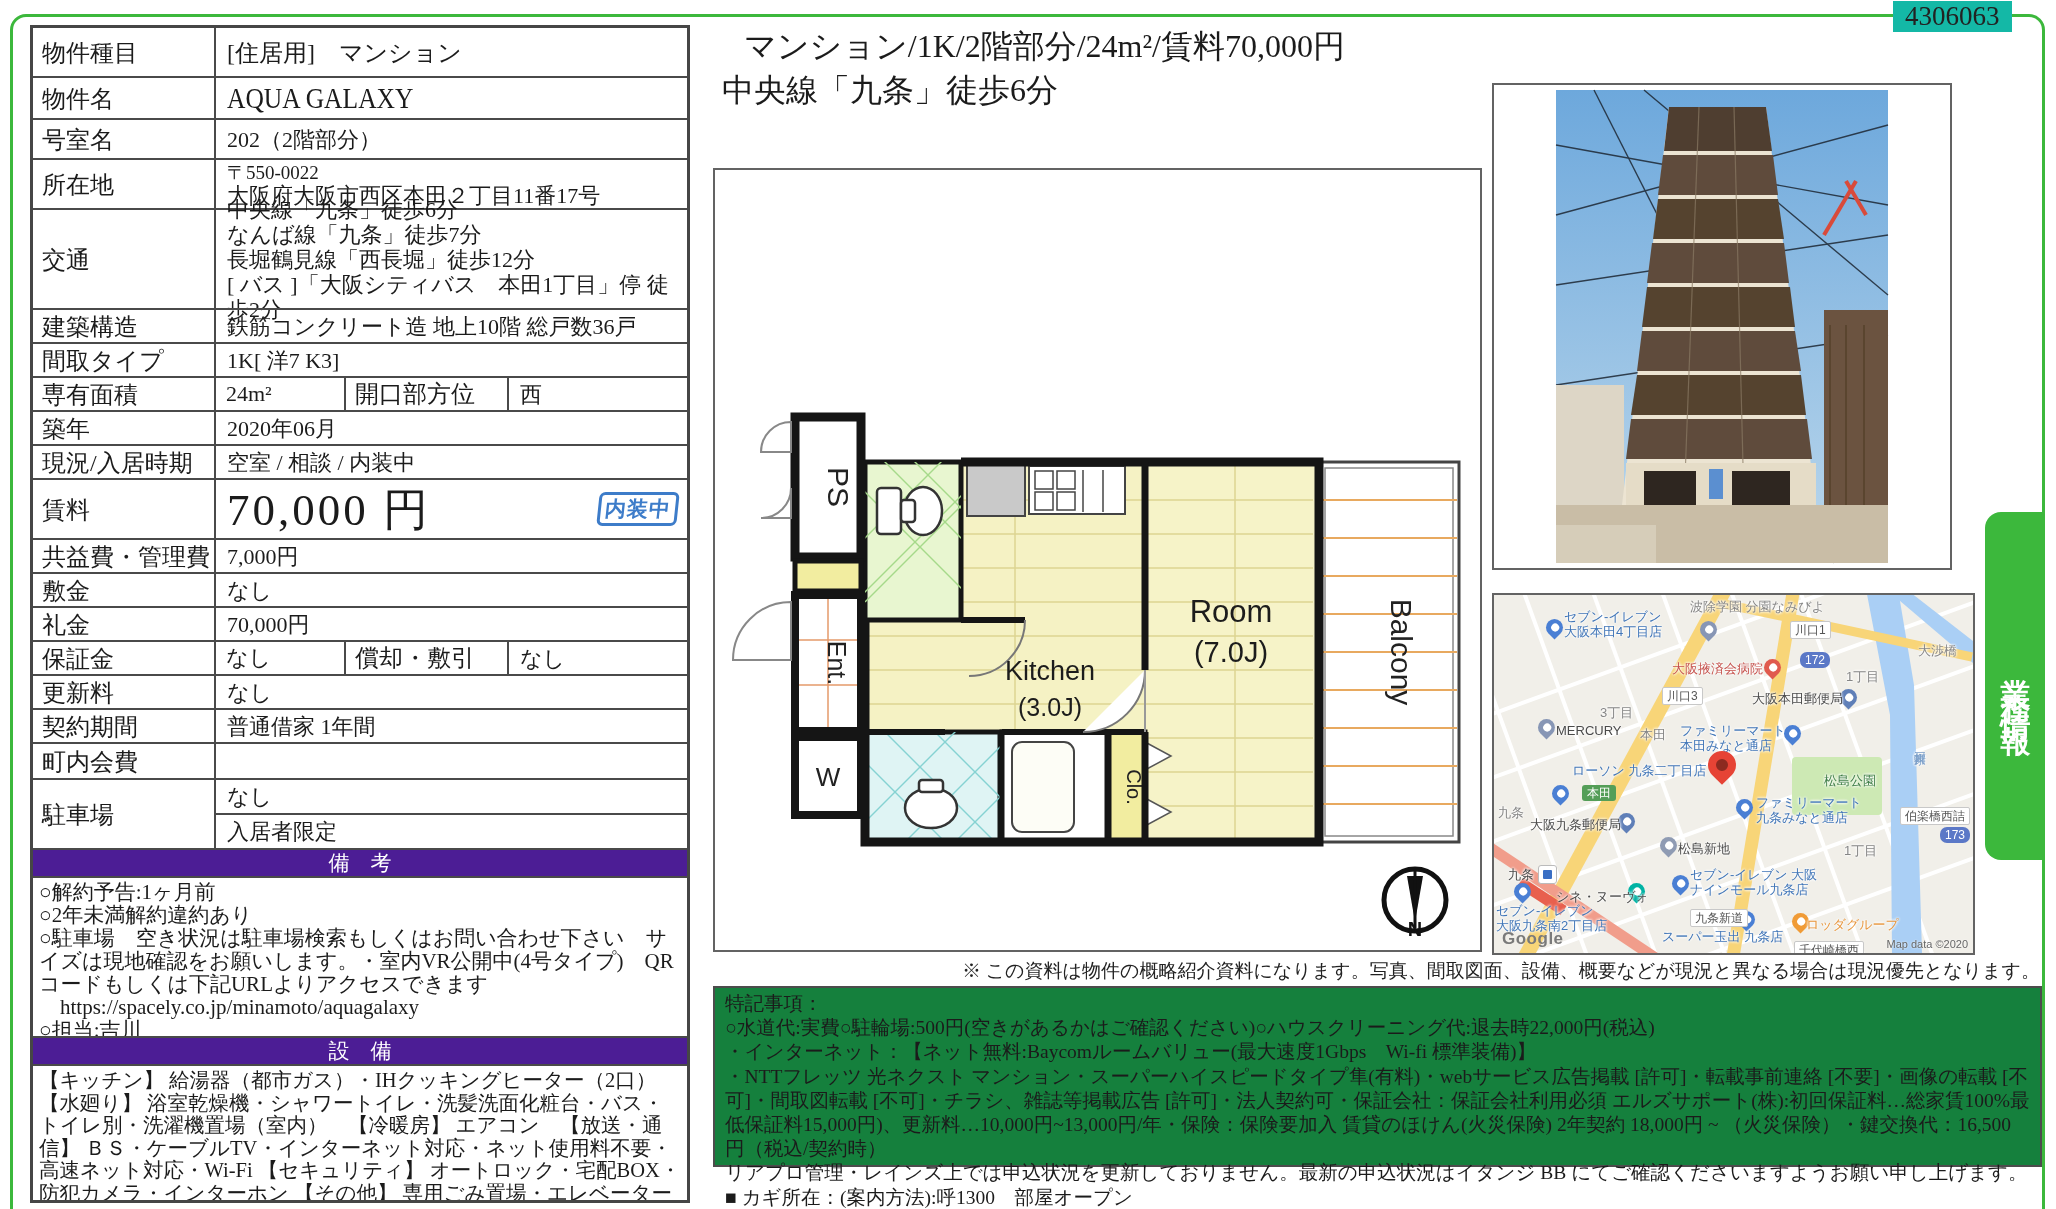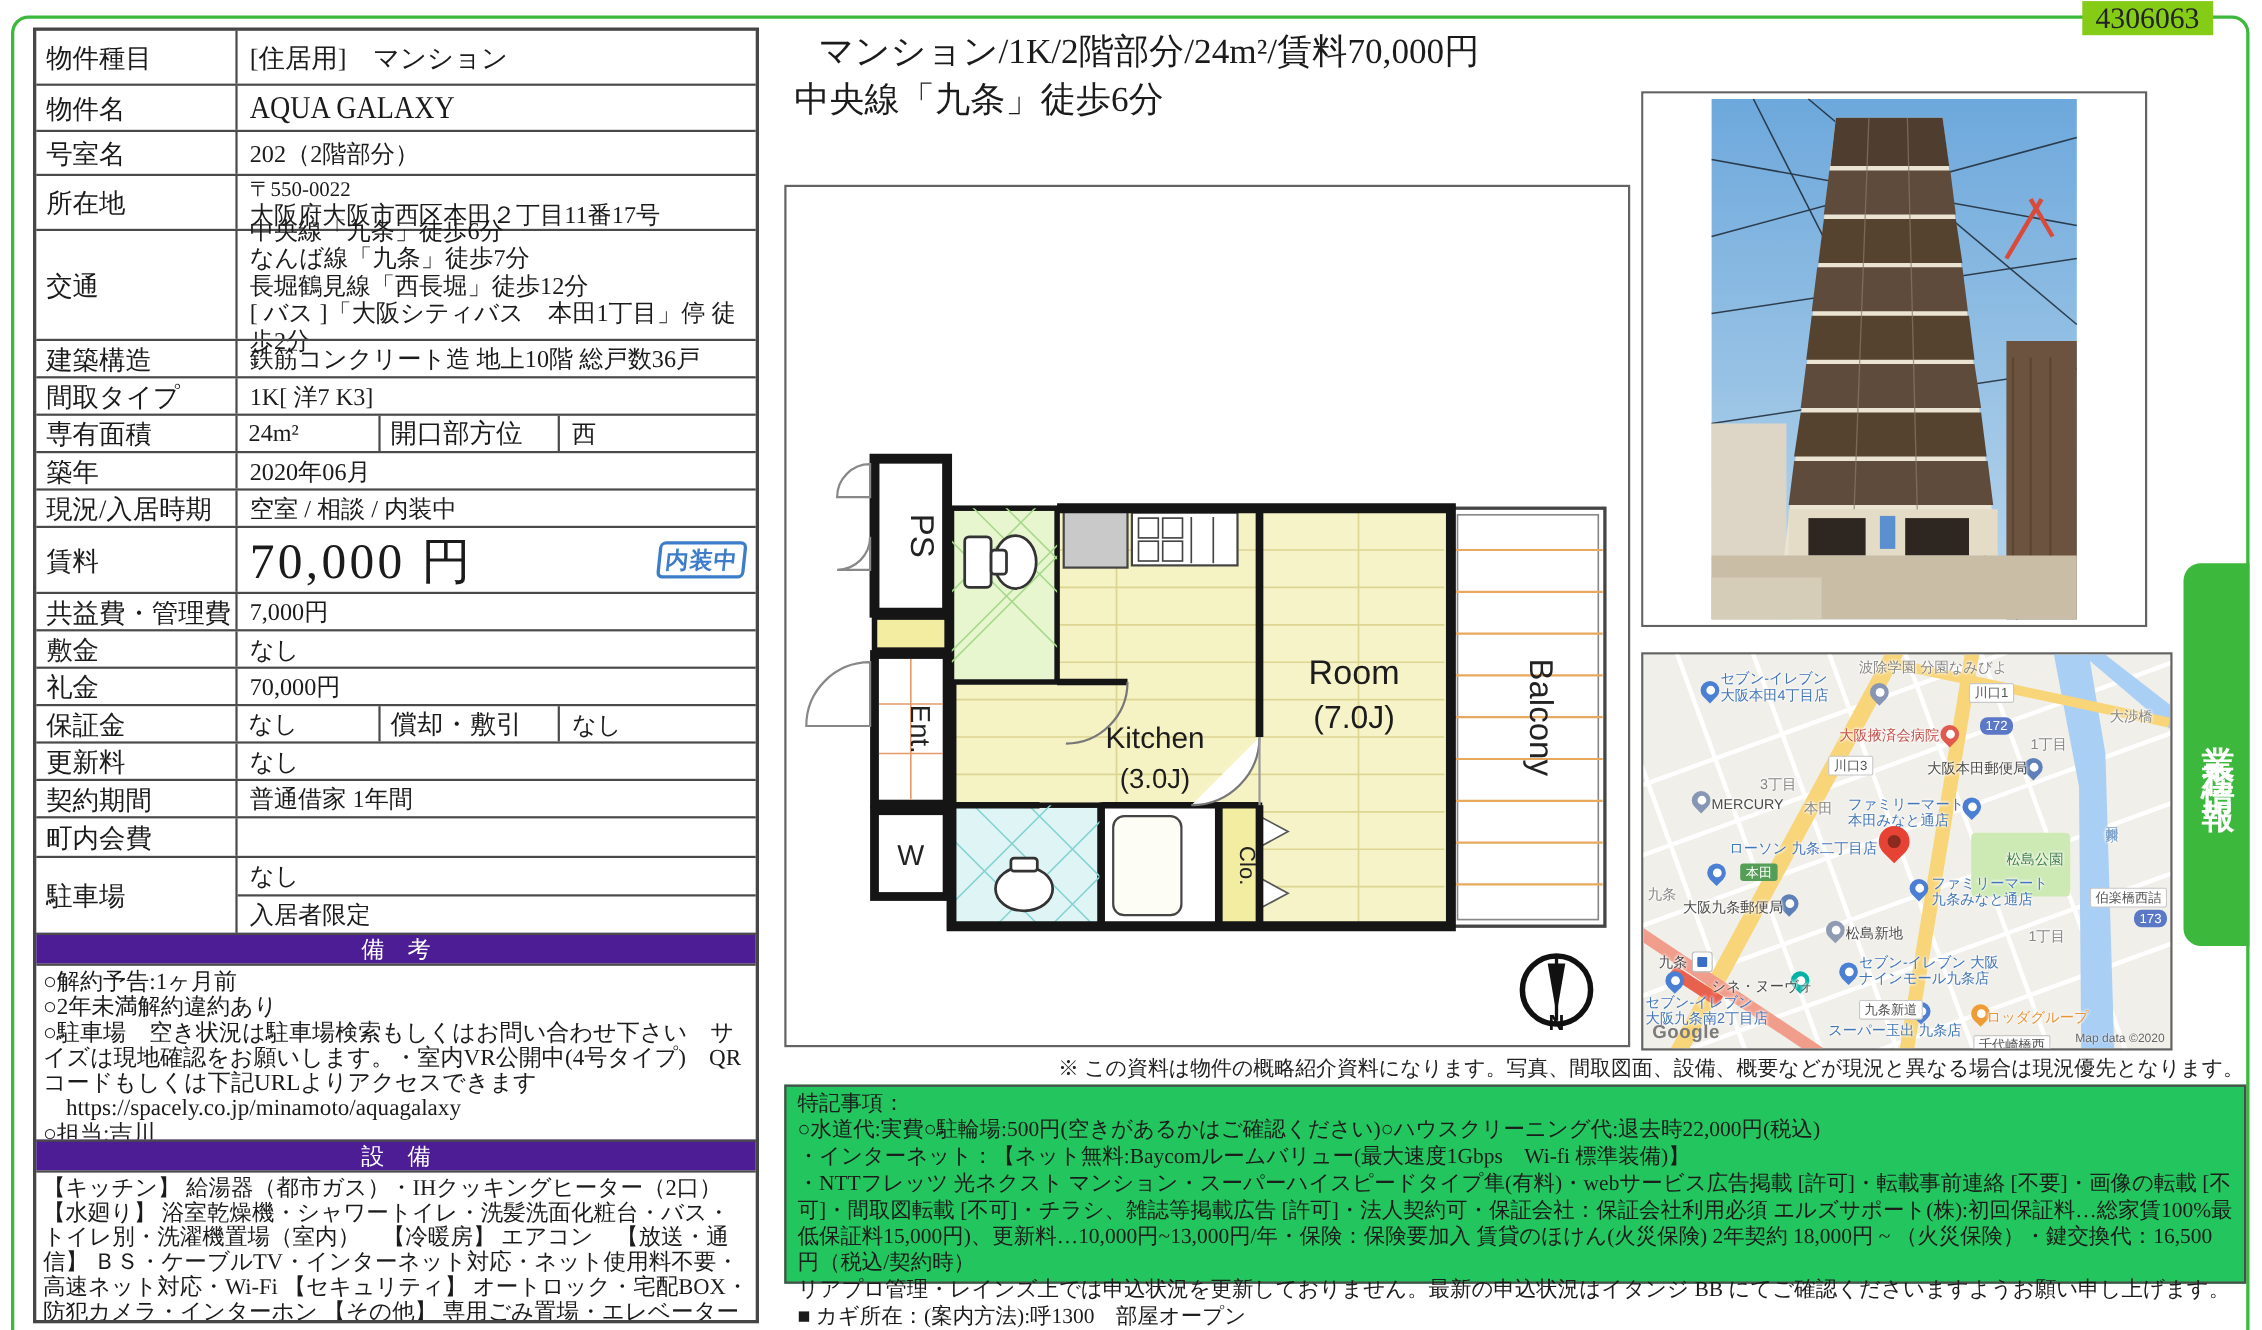--- a/index.html
+++ b/index.html
@@ -1,21 +1,21 @@
 <!DOCTYPE html>
 <html><head>
 <meta charset="utf-8">
 <style>
   html,body{margin:0;padding:0;background:#fff;}
   #canvas{position:relative;width:2056px;height:1209px;overflow:hidden;background:#fff;
           font-family:"Liberation Serif","DejaVu Serif",serif;color:#1b1b1b;}
   
   #frame{position:absolute;left:10px;top:14px;width:2029px;height:1230px;
          border:3px solid #3cb83c;border-radius:16px 16px 0 0;pointer-events:none;}
-  #docnum{position:absolute;left:1893px;top:1px;background:#84cc16;padding:0 12px;font-size:27px;color:#222;z-index:5;}
+  #docnum{position:absolute;left:1893px;top:1px;background:#14b8a6;padding:0 12px;font-size:27px;color:#222;z-index:5;}
   
   #spec{position:absolute;left:30px;top:25px;width:660px;border:3px solid #464646;background:#fff;box-sizing:border-box;}
   .row{display:flex;border-top:2px solid #4a4a4a;position:relative;box-sizing:border-box;}
   .row:first-child{border-top:none;}
   .cell{box-sizing:border-box;display:flex;align-items:center;}
   .lab{flex:0 0 183px;border-right:2px solid #4a4a4a;font-size:24px;padding:1px 4px 0 9px;}
   .val{flex:1;font-size:22px;padding:1px 6px 0 11px;}
   .val.col{flex-direction:column;align-items:flex-start;justify-content:center;line-height:25px;}
   .sub{font-size:19px;line-height:21px;}
   .v-name{font-size:29px;letter-spacing:0px;transform:scaleX(.88);transform-origin:left center;white-space:nowrap;}
@@ -37,21 +37,21 @@
   #heading .h1{padding-left:22px;}
   
   .gbox{position:absolute;border:2px solid #636363;background:#fff;box-sizing:border-box;}
   #planbox{left:713px;top:168px;width:769px;height:784px;}
   #photobox{left:1492px;top:83px;width:460px;height:487px;}
   #mapbox{left:1492px;top:593px;width:483px;height:362px;overflow:hidden;background:#f1efe9;
           font-family:"Liberation Sans","DejaVu Sans",sans-serif;}
   #disclaimer{position:absolute;left:740px;top:958px;width:1300px;text-align:right;font-size:19px;color:#222;}
   
   #notes{position:absolute;left:713px;top:986px;width:1329px;height:181px;border:2px solid #4c4c4c;
-         box-sizing:border-box;padding:4px 10px 0 10px;font-size:19.5px;line-height:24.2px;background:#22c55e;}
+         box-sizing:border-box;padding:4px 10px 0 10px;font-size:19.5px;line-height:24.2px;background:#15803d;}
   
   #tab{position:absolute;left:1985px;top:512px;width:60px;height:348px;background:#3cb83c;
        border-radius:16px 0 0 16px;display:flex;align-items:center;justify-content:center;z-index:6;}
   #tab span{writing-mode:vertical-rl;color:#fff;font-size:30px;font-weight:bold;letter-spacing:16px;
             font-family:"Liberation Sans","DejaVu Sans",sans-serif;}
   
   .mlabel{position:absolute;white-space:pre-line;line-height:15px;font-size:13px;
           text-shadow:0 0 3px #fff,0 0 3px #fff,0 0 3px #fff;z-index:3;}
   .m-blue{color:#4176b8;} .m-dark{color:#4a4a4a;} .m-gray{color:#868686;}
   .m-red{color:#c5504b;} .m-green{color:#3e7d46;} .m-orange{color:#e8953a;}

